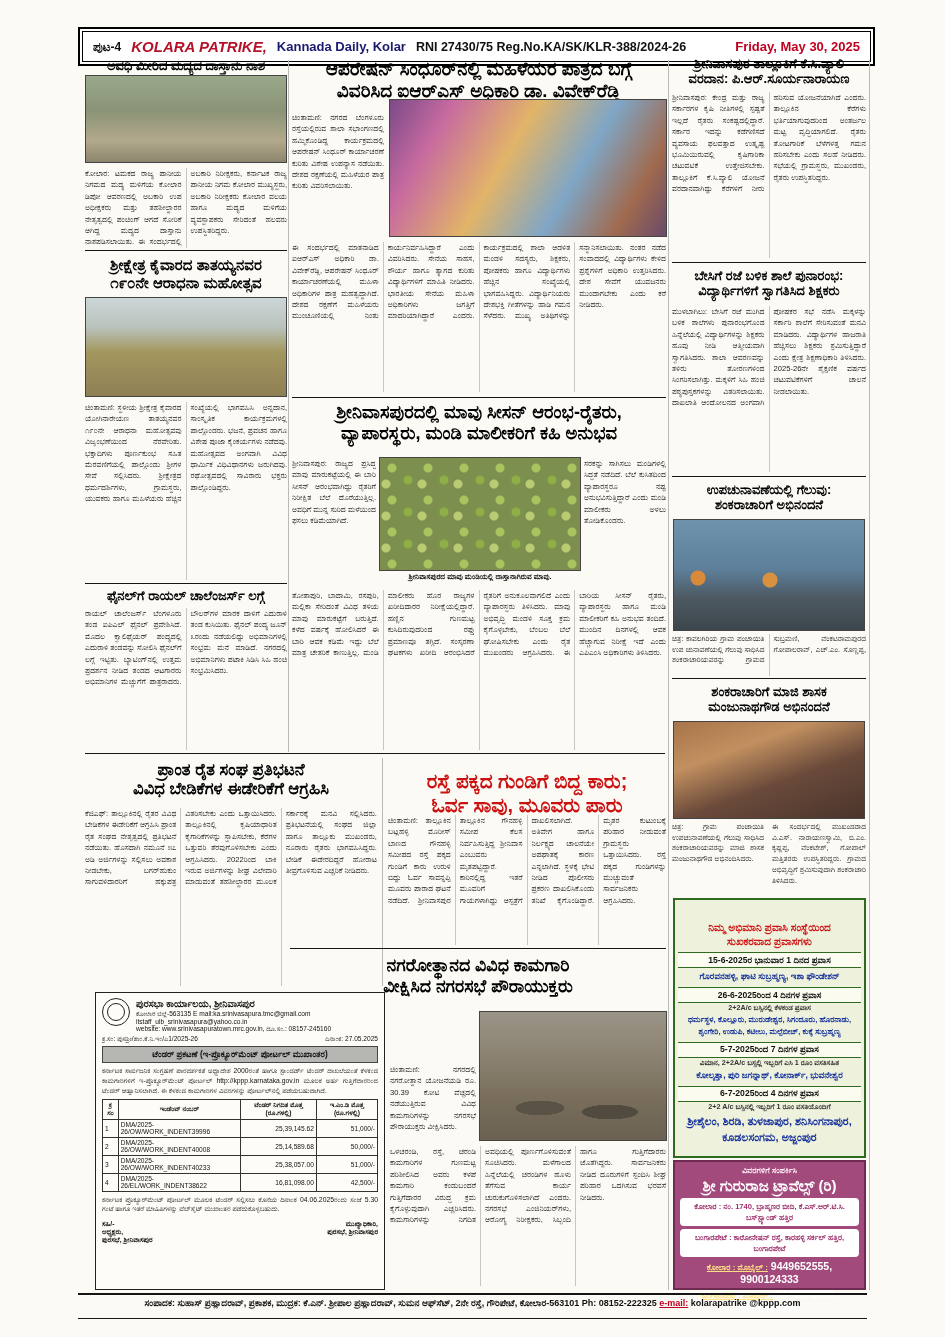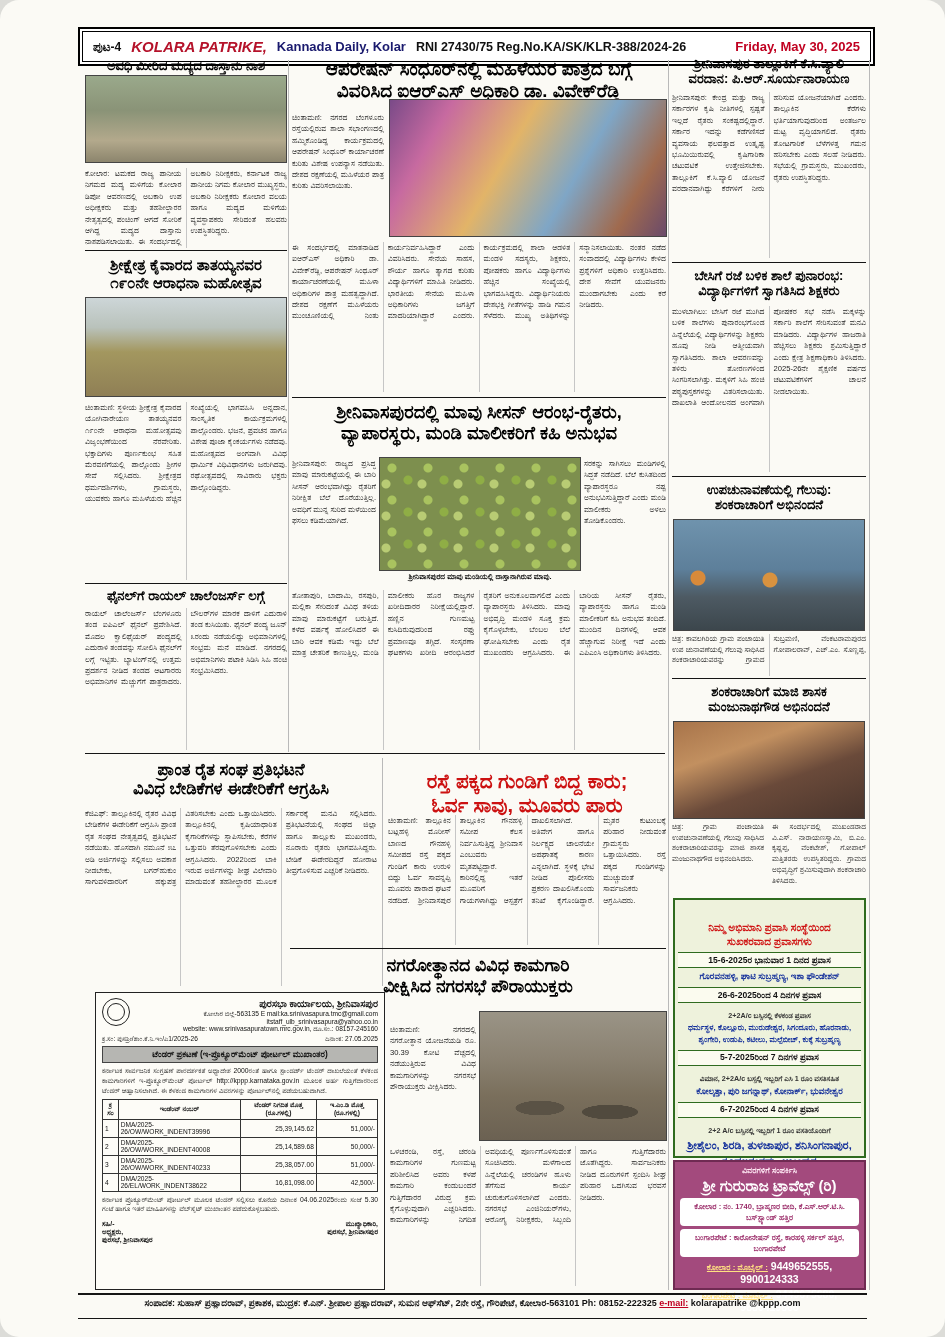--- a/index.html
+++ b/index.html
@@ -1,17 +1,17 @@
 <!DOCTYPE html>
 <html><head>
 <meta charset="utf-8">
 <style>
   html,body{margin:0;padding:0;background:#dcdcd8;}
   #page{position:relative;width:945px;height:1337px;background:#fbfaf5;margin:0 auto;
-        font-family:"Liberation Sans",sans-serif;overflow:hidden;color:#111;border-radius:19px;}
+        font-family:"Liberation Sans",sans-serif;overflow:hidden;color:#111;}
   .abs{position:absolute;}
   .hl{font-weight:bold;color:#000;text-align:center;line-height:1.18;letter-spacing:0;}
   .bt{font-size:7.6px;line-height:1.5;text-align:justify;color:#1b1b1b;
       column-gap:9px;column-rule:1px solid #c6c6c6;overflow:hidden;word-break:break-word;}
   .c1{column-count:1}.c2{column-count:2}.c3{column-count:3}.c4{column-count:4}
   .rule{background:#151515;}
   .vrule{background:#b9b9b9;width:1px;}
   .ph{box-shadow:0 0 0 1px #444;}
   .cap{font-size:7.4px;line-height:1.45;text-align:justify;color:#111;overflow:hidden;}
   
@@ -27,21 +27,21 @@
   .tband{background:#b6b6b2;border:1px solid #444;font-weight:bold;font-size:8.4px;text-align:center;padding:2px 0;margin:3px 0;}
   .ttable{width:100%;border-collapse:collapse;font-size:6.6px;}
   .ttable th,.ttable td{border:1px solid #333;padding:1.5px 2px;text-align:left;}
   .ttable th{text-align:center;font-weight:bold;}
   .tnum{text-align:right !important;}
   
   .gbox{border:2px solid #2f6b1f;background:#eef2dc;box-sizing:border-box;padding:20px 3px;}
   .gtitle{color:#cf1414;font-weight:bold;font-size:10.5px;text-align:center;line-height:1.35;}
   .gdate{background:#fbfbef;border-top:1.4px solid #2f6b1f;border-bottom:1.4px solid #2f6b1f;
          font-weight:bold;font-size:8.6px;text-align:center;padding:1.5px 0;margin-top:4px;color:#111;}
-  .gnote{font-size:7.2px;text-align:center;color:#333;font-weight:bold;margin-top:8px;}
+  .gnote{font-size:7.2px;text-align:center;color:#333;font-weight:bold;margin-top:0;}
   .gplace{color:#14309b;font-weight:bold;font-size:8.6px;text-align:center;line-height:1.5;margin-top:2px;}
   
   .mbox{background:#a34a7d;border:2px solid #6f2a52;box-sizing:border-box;padding:4px 5px;text-align:center;}
   .mcontact{color:#ffe9f4;font-weight:bold;font-size:8px;}
   .mname{color:#fff;font-weight:bold;font-size:15px;line-height:1.2;margin:1px 0 3px 0;}
   .mcard{background:#fff;border-radius:4px;color:#9c2f6b;font-weight:bold;font-size:7.6px;
          padding:3px 4px;margin:3px 0;line-height:1.45;}
   .mph{color:#fff;font-weight:bold;font-size:10.5px;margin-top:3px;}
   .mph .lbl{color:#ffe082;text-decoration:underline;font-size:8px;}
   
@@ -174,30 +174,30 @@
   <div class="abs hl redhl" style="left:388px;top:758px;width:278px;font-size:20px;">
     <div>ರಸ್ತೆ ಪಕ್ಕದ ಗುಂಡಿಗೆ ಬಿದ್ದ ಕಾರು;</div>
     <div>ಓರ್ವ ಸಾವು, ಮೂವರು ಪಾರು</div>
   </div>
   <div class="abs bt c4" style="left:388px;top:815px;width:278px;height:130px;">ಚಿಂತಾಮಣಿ: ತಾಲ್ಲೂಕಿನ ಬಟ್ಲಹಳ್ಳಿ ಮೊರೀಸ್ ಬಾಣದ ಗೌನಹಳ್ಳಿ ಸಮೀಪದ ರಸ್ತೆ ಪಕ್ಕದ ಗುಂಡಿಗೆ ಕಾರು ಉರುಳಿ ಬಿದ್ದು ಓರ್ವ ಸಾವನ್ನಪ್ಪಿ ಮೂವರು ಪಾರಾದ ಘಟನೆ ನಡೆದಿದೆ. ಶ್ರೀನಿವಾಸಪುರ ತಾಲ್ಲೂಕಿನ ಗೌನಹಳ್ಳಿ ಸಮೀಪ ಕೆಲಸ ನಿರ್ವಹಿಸುತ್ತಿದ್ದ ಶ್ರೀನಿವಾಸ ಎಂಬುವರು ಮೃತಪಟ್ಟಿದ್ದಾರೆ. ಕಾರಿನಲ್ಲಿದ್ದ ಇತರೆ ಮೂವರಿಗೆ ಗಾಯಗಳಾಗಿದ್ದು ಆಸ್ಪತ್ರೆಗೆ ದಾಖಲಿಸಲಾಗಿದೆ. ಅತಿವೇಗ ಹಾಗೂ ನಿರ್ಲಕ್ಷ್ಯದ ಚಾಲನೆಯೇ ಅಪಘಾತಕ್ಕೆ ಕಾರಣ ಎನ್ನಲಾಗಿದೆ. ಸ್ಥಳಕ್ಕೆ ಭೇಟಿ ನೀಡಿದ ಪೊಲೀಸರು ಪ್ರಕರಣ ದಾಖಲಿಸಿಕೊಂಡು ತನಿಖೆ ಕೈಗೊಂಡಿದ್ದಾರೆ. ಮೃತರ ಕುಟುಂಬಕ್ಕೆ ಪರಿಹಾರ ನೀಡುವಂತೆ ಗ್ರಾಮಸ್ಥರು ಒತ್ತಾಯಿಸಿದರು. ರಸ್ತೆ ಪಕ್ಕದ ಗುಂಡಿಗಳನ್ನು ಮುಚ್ಚುವಂತೆ ಸಾರ್ವಜನಿಕರು ಆಗ್ರಹಿಸಿದರು.</div>
 
   <div class="abs hl" style="left:290px;top:955px;width:376px;font-size:17.5px;">
     <div>ನಗರೋತ್ಥಾನದ ವಿವಿಧ ಕಾಮಗಾರಿ</div>
     <div>ವೀಕ್ಷಿಸಿದ ನಗರಸಭೆ ಪೌರಾಯುಕ್ತರು</div>
   </div>
-  <div class="abs bt c1" style="left:390px;top:1024px;width:86px;height:130px;">ಚಿಂತಾಮಣಿ: ನಗರದಲ್ಲಿ ನಗರೋತ್ಥಾನ ಯೋಜನೆಯಡಿ ರೂ. 30.39 ಕೋಟಿ ವೆಚ್ಚದಲ್ಲಿ ನಡೆಯುತ್ತಿರುವ ವಿವಿಧ ಕಾಮಗಾರಿಗಳನ್ನು ನಗರಸಭೆ ಪೌರಾಯುಕ್ತರು ವೀಕ್ಷಿಸಿದರು.</div>
+  <div class="abs bt c1" style="left:390px;top:1064px;width:86px;height:130px;">ಚಿಂತಾಮಣಿ: ನಗರದಲ್ಲಿ ನಗರೋತ್ಥಾನ ಯೋಜನೆಯಡಿ ರೂ. 30.39 ಕೋಟಿ ವೆಚ್ಚದಲ್ಲಿ ನಡೆಯುತ್ತಿರುವ ವಿವಿಧ ಕಾಮಗಾರಿಗಳನ್ನು ನಗರಸಭೆ ಪೌರಾಯುಕ್ತರು ವೀಕ್ಷಿಸಿದರು.</div>
   <div class="abs ph" style="left:480px;top:1012px;width:186px;height:128px;background:linear-gradient(180deg,#9a9486 0%,#8b8272 35%,#7a6f5c 65%,#6b6152 100%);background-image:radial-gradient(ellipse 40px 12px at 60px 96px,#5a5245 0 60%,transparent 62%),radial-gradient(ellipse 46px 12px at 130px 100px,#514a3e 0 60%,transparent 62%),linear-gradient(180deg,#9a9486 0%,#8b8272 35%,#7a6f5c 65%,#6b6152 100%);"></div>
   <div class="abs bt c3" style="left:390px;top:1146px;width:276px;height:140px;">ಒಳಚರಂಡಿ, ರಸ್ತೆ, ಚರಂಡಿ ಕಾಮಗಾರಿಗಳ ಗುಣಮಟ್ಟ ಪರಿಶೀಲಿಸಿದ ಅವರು ಕಳಪೆ ಕಾಮಗಾರಿ ಕಂಡುಬಂದರೆ ಗುತ್ತಿಗೆದಾರರ ವಿರುದ್ಧ ಕ್ರಮ ಕೈಗೊಳ್ಳುವುದಾಗಿ ಎಚ್ಚರಿಸಿದರು. ಕಾಮಗಾರಿಗಳನ್ನು ನಿಗದಿತ ಅವಧಿಯಲ್ಲಿ ಪೂರ್ಣಗೊಳಿಸುವಂತೆ ಸೂಚಿಸಿದರು. ಮಳೆಗಾಲದ ಹಿನ್ನೆಲೆಯಲ್ಲಿ ಚರಂಡಿಗಳ ಹೂಳು ತೆಗೆಸುವ ಕಾರ್ಯ ಚುರುಕುಗೊಳಿಸಲಾಗಿದೆ ಎಂದರು. ನಗರಸಭೆ ಎಂಜಿನಿಯರ್‌ಗಳು, ಆರೋಗ್ಯ ನಿರೀಕ್ಷಕರು, ಸಿಬ್ಬಂದಿ ಹಾಗೂ ಗುತ್ತಿಗೆದಾರರು ಜೊತೆಗಿದ್ದರು. ಸಾರ್ವಜನಿಕರು ನೀಡಿದ ದೂರುಗಳಿಗೆ ಸ್ಪಂದಿಸಿ ಶೀಘ್ರ ಪರಿಹಾರ ಒದಗಿಸುವ ಭರವಸೆ ನೀಡಿದರು.</div>
 
   <div class="abs tbox" style="left:95px;top:992px;width:290px;height:298px;">
     <div style="display:flex;align-items:flex-start;gap:6px;">
       <div class="logoc">
           <div></div>
         </div>
-      <div style="flex:1;text-align:right;">
+      <div style="flex:1;text-align:left;">
         <div style="font-weight:bold;font-size:9.5px;">ಪುರಸಭಾ ಕಾರ್ಯಾಲಯ, ಶ್ರೀನಿವಾಸಪುರ</div>
         <div style="font-size:6.6px;">ಕೋಲಾರ ಜಿಲ್ಲೆ-563135 E mail:ka.srinivasapura.tmc@gmail.com</div>
         <div style="font-size:6.6px;">itstaff_ulb_srinivasapura@yahoo.co.in</div>
         <div style="font-size:6.6px;">website: www.srinivasapuratown.mrc.gov.in, ದೂ.ಸಂ.: 08157-245160</div>
       </div>
     </div>
     <div style="display:flex;justify-content:space-between;font-size:6.6px;margin-top:2px;">
       <span>ಕ್ರ.ಸಂ: ಪುಸಶ್ರೀ/ಶಾಂ.ಕೆ.ನಿ.ಇಂ/ಎ1/2025-26</span>
       <span>ದಿನಾಂಕ: 27.05.2025</span>
     </div>

